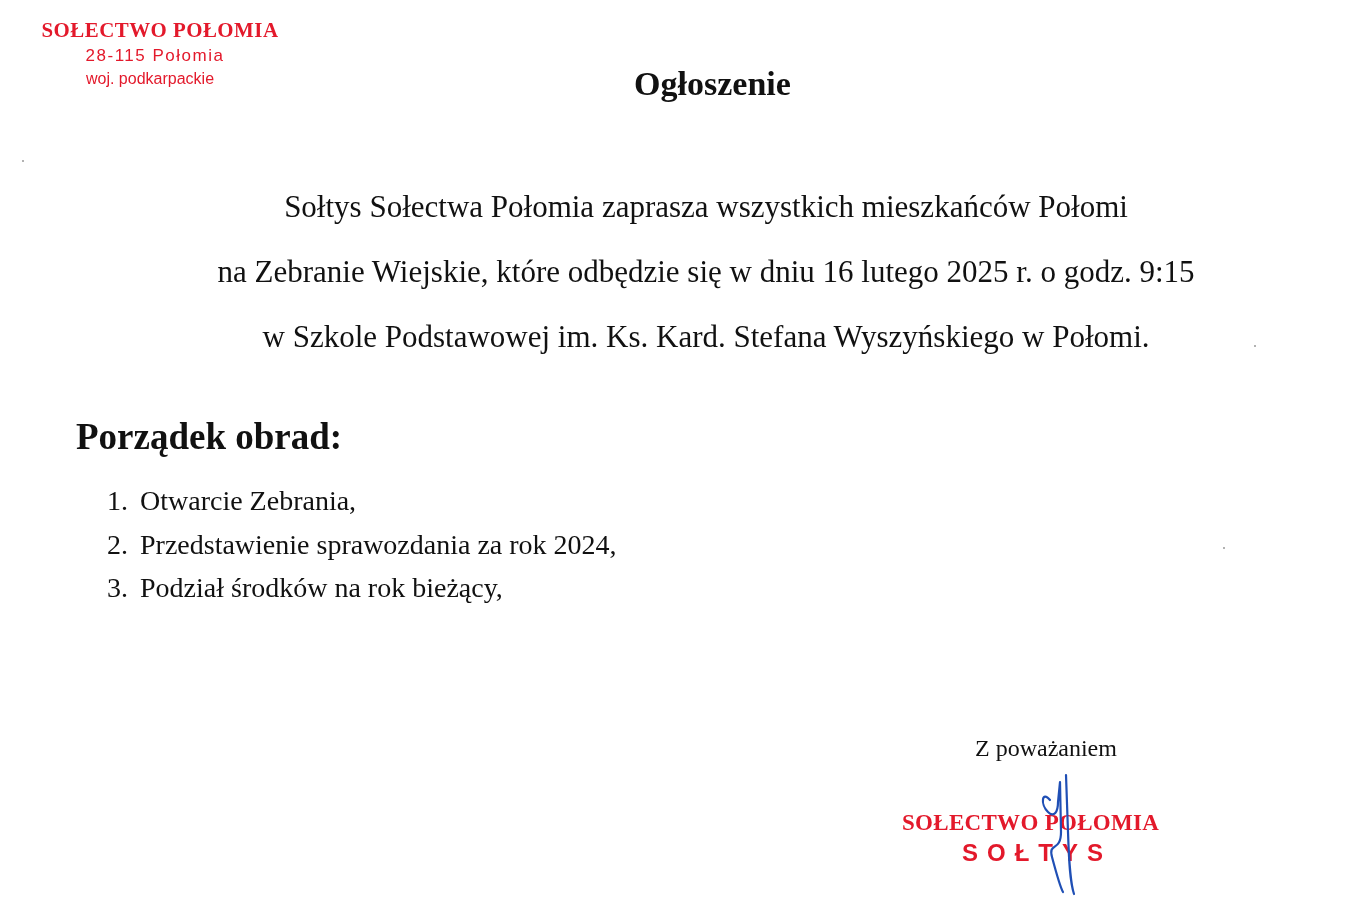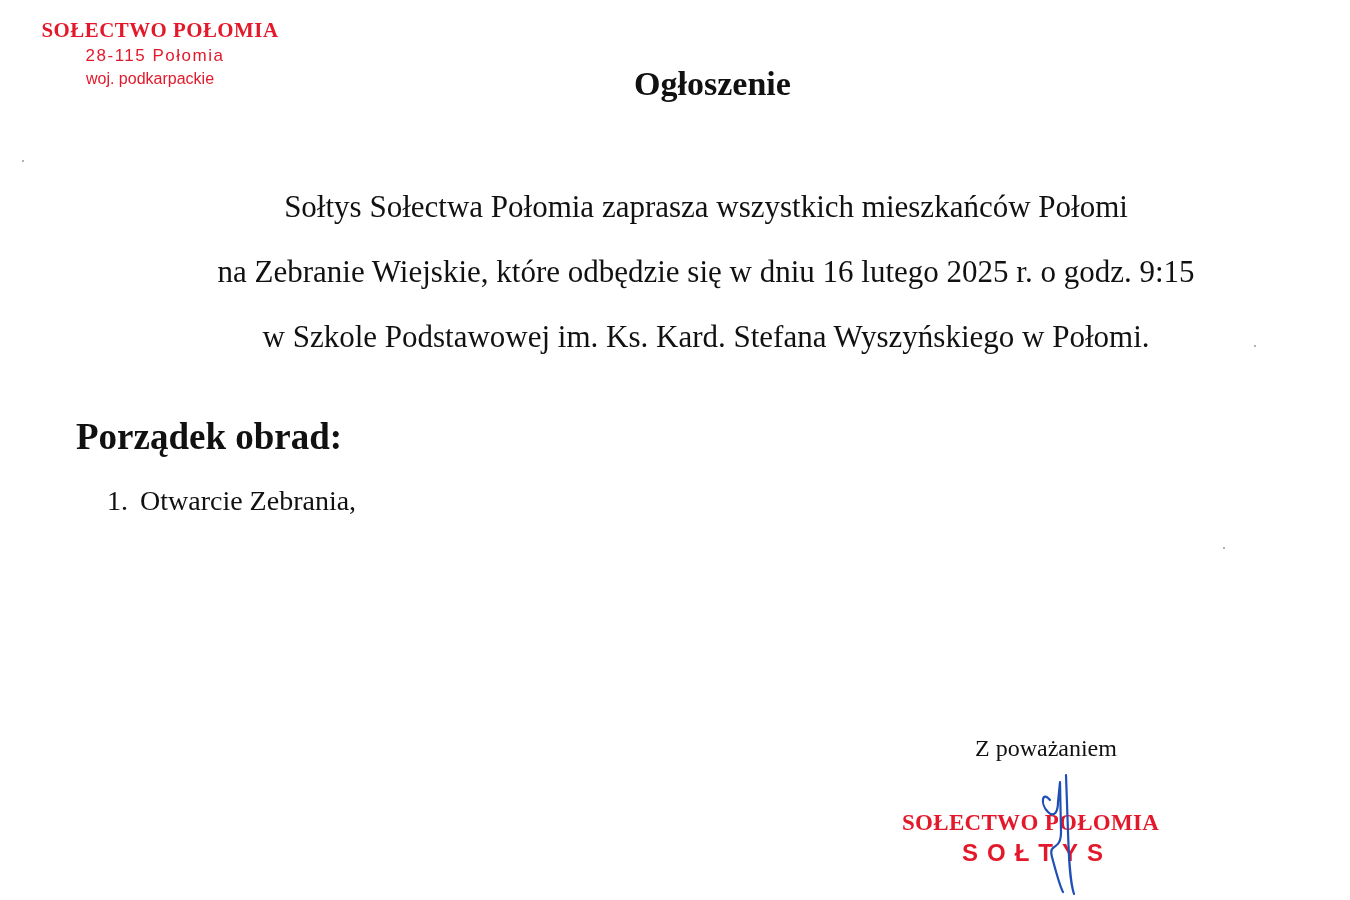--- a/index.html
+++ b/index.html
@@ -144,20 +144,22 @@
 <div class="intro">
   <div>Sołtys Sołectwa Połomia zaprasza wszystkich mieszkańców Połomi</div>
   <div>na Zebranie Wiejskie, które odbędzie się w dniu 16 lutego 2025 r. o godz. 9:15</div>
   <div>w Szkole Podstawowej im. Ks. Kard. Stefana Wyszyńskiego w Połomi.</div>
 </div>
 
 <div class="agenda-title">Porządek obrad:</div>
 
 <ol class="agenda-list">
   <li><span class="num">1.</span><span>Otwarcie Zebrania,</span></li>
+  <li><span class="num">2.</span><span>Przedstawienie sprawozdania za rok 2024,</span></li>
+  <li><span class="num">3.</span><span>Podział środków na rok bieżący,</span></li>
 </ol>
 
 <div class="closing">Z poważaniem</div>
 
 <div class="stamp-bottom">
   <div class="line1">SOŁECTWO POŁOMIA</div>
   <div class="line2">SOŁTYS</div>
 </div>
 
 <svg class="signature" viewBox="0 0 80 125" xmlns="http://www.w3.org/2000/svg">

